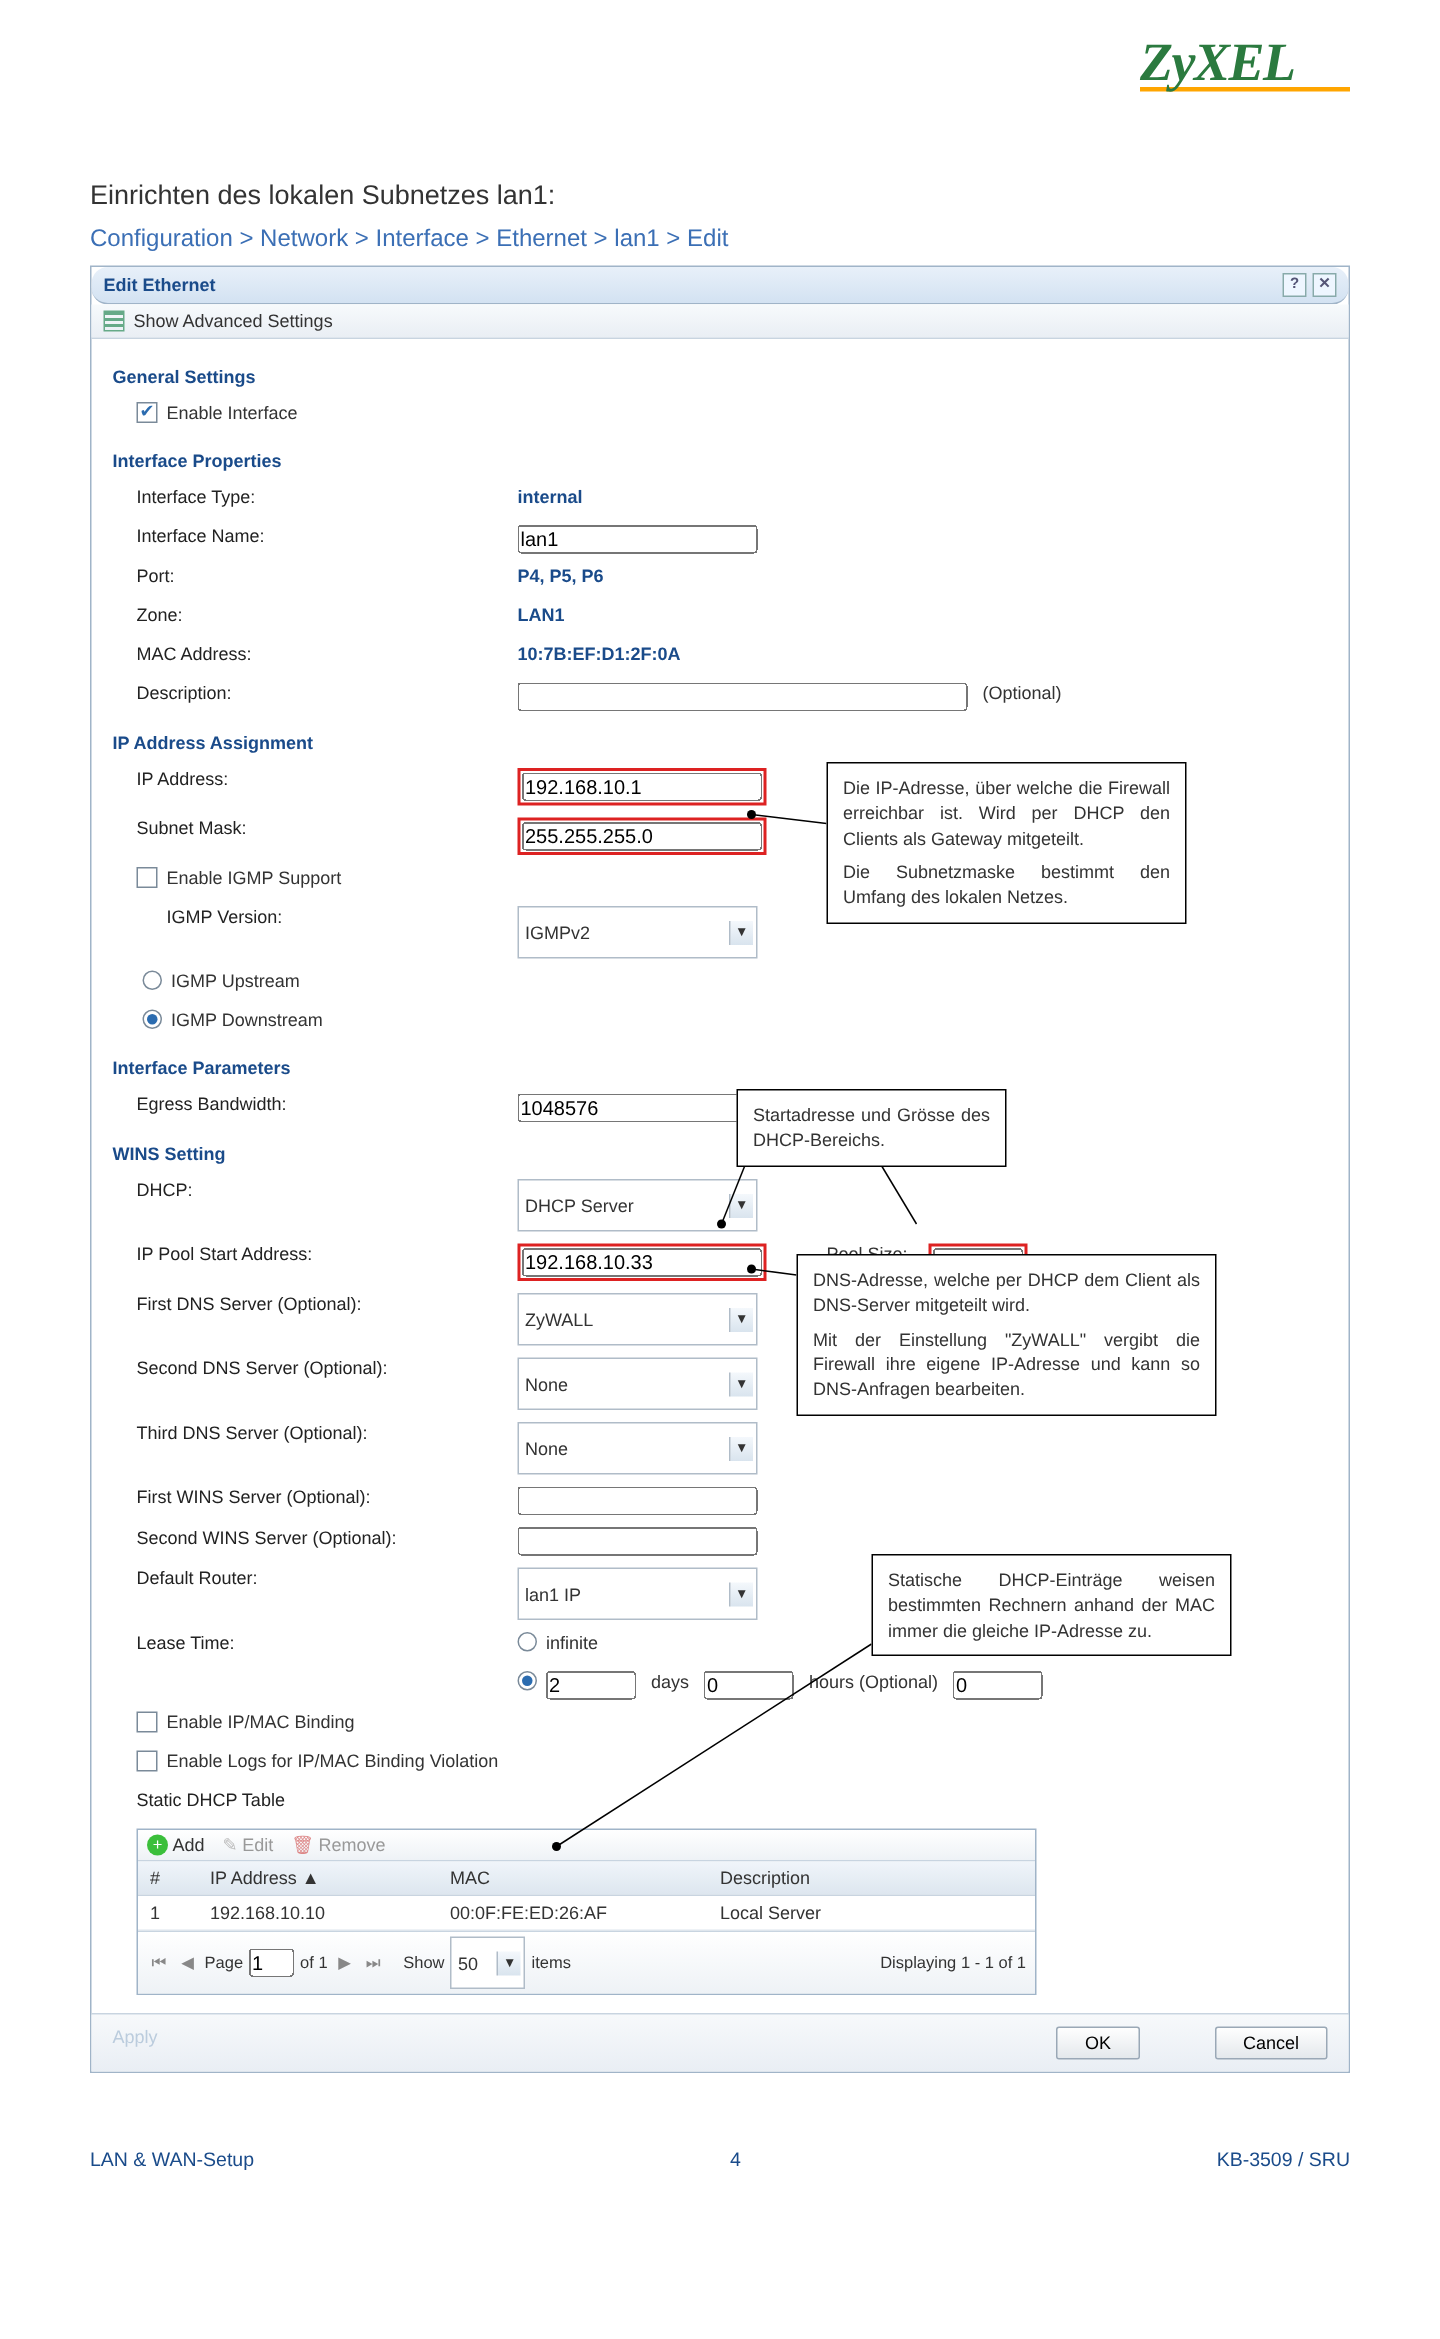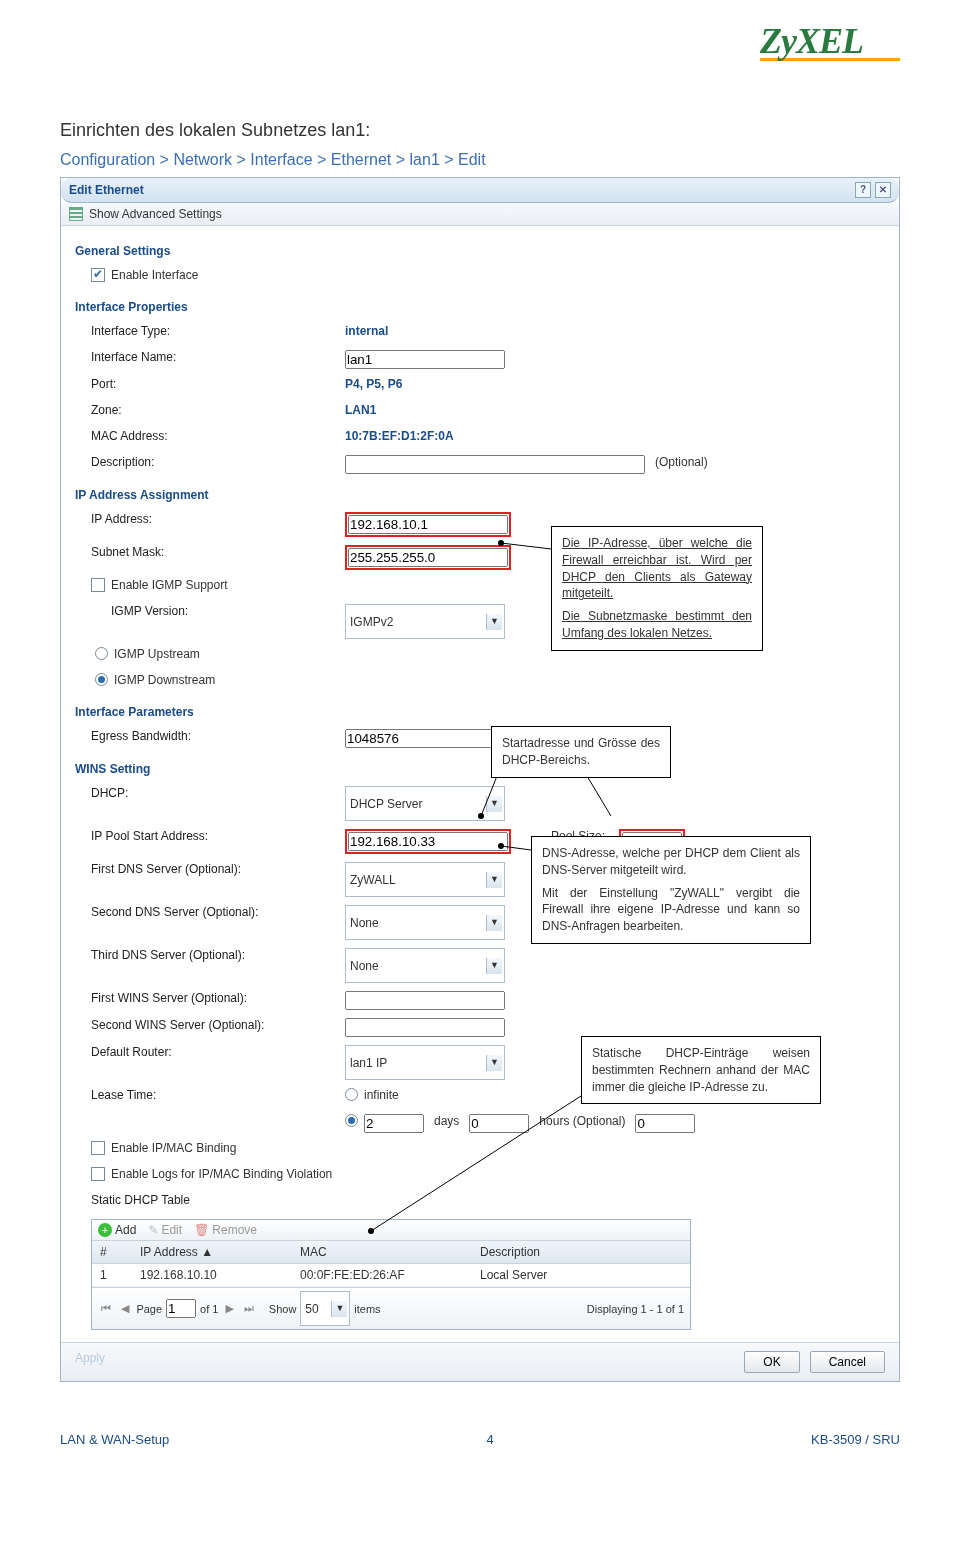--- a/index.html
+++ b/index.html
@@ -42,21 +42,21 @@
   .dhcptable .hdr { background: linear-gradient(#f0f5fa,#dde6ef); display: flex; font-weight: 400; color: #333; border-bottom: 1px solid #c8d4e0; }
   .dhcptable .hdr > div, .dhcptable .trow > div { padding: 4px 8px; }
   .c-num { width: 40px; }
   .c-ip { width: 160px; }
   .c-mac { width: 180px; }
   .c-desc { flex: 1; }
   .dhcptable .trow { display: flex; border-bottom: 1px solid #eef2f6; }
   .pager { display: flex; align-items: center; gap: 4px; padding: 3px 6px; font-size: 11px; background: linear-gradient(#fff,#eef2f6); border-top: 1px solid #c8d4e0; }
   .pager .nav { color: #888; padding: 0 3px; cursor: pointer; }
   .footer-btns { display: flex; justify-content: space-between; gap: 10px; padding: 8px 14px; border-top: 1px solid #c8d4e0; background: linear-gradient(#f7f9fb,#e9eef4); }
-  .btn { background: linear-gradient(#fefefe,#e4e8ec); border: 1px solid #9aa8b6; padding: 3px 18px; font-size: 12px; cursor: pointer; border-radius: 2px; }
+  .btn { background: linear-gradient(#fefefe,#e4e8ec); border: 1px solid #9aa8b6; padding: 3px 18px; font-size: 12px; cursor: pointer; border-radius: 2px; margin-left: 40px; }
   .footer-btns .apply { color: #bcd; background: transparent; border: none; margin-right: auto; }
   .footer { display: flex; justify-content: space-between; color: #1a4b8a; font-size: 13px; margin-top: 50px; }
   svg.pointer { position: absolute; overflow: visible; }
 </style>
 </head>
 <body>
 
 <div class="page">
   <div class="logo">
     <span>ZyXEL</span>
@@ -264,21 +264,21 @@
           <span style="margin-left:8px;">Show</span>
           <div class="select" style="width:50px;">
               <span>50</span>
               <span class="tri">▼</span>
             </div>
           <span>items</span>
           <span style="margin-left:auto;">Displaying 1 - 1 of 1</span>
         </div>
       </div>
 
-      <div class="callout" style="top:300px; left:490px; width:212px;text-decoration:underline;">
+      <div class="callout" style="top:282px; left:490px; width:240px;">
         <div>Die IP-Adresse, über welche die Firewall erreichbar ist. Wird per DHCP den Clients als Gateway mitgeteilt.</div>
         <div style="margin-top:6px;">Die Subnetzmaske bestimmt den Umfang des lokalen Netzes.</div>
       </div>
       <svg class="pointer" style="top:313px; left:440px;" width="60" height="20">
           <line x1="50" y1="10" x2="0" y2="4" stroke="#000"></line>
           <circle cx="0" cy="4" r="3" fill="#000"></circle>
         </svg>
 
       <div class="callout" style="top:500px; left:430px; width:180px;">Startadresse und Grösse des DHCP-Bereichs.</div>
       <svg class="pointer" style="top:540px; left:420px;" width="100" height="60">

